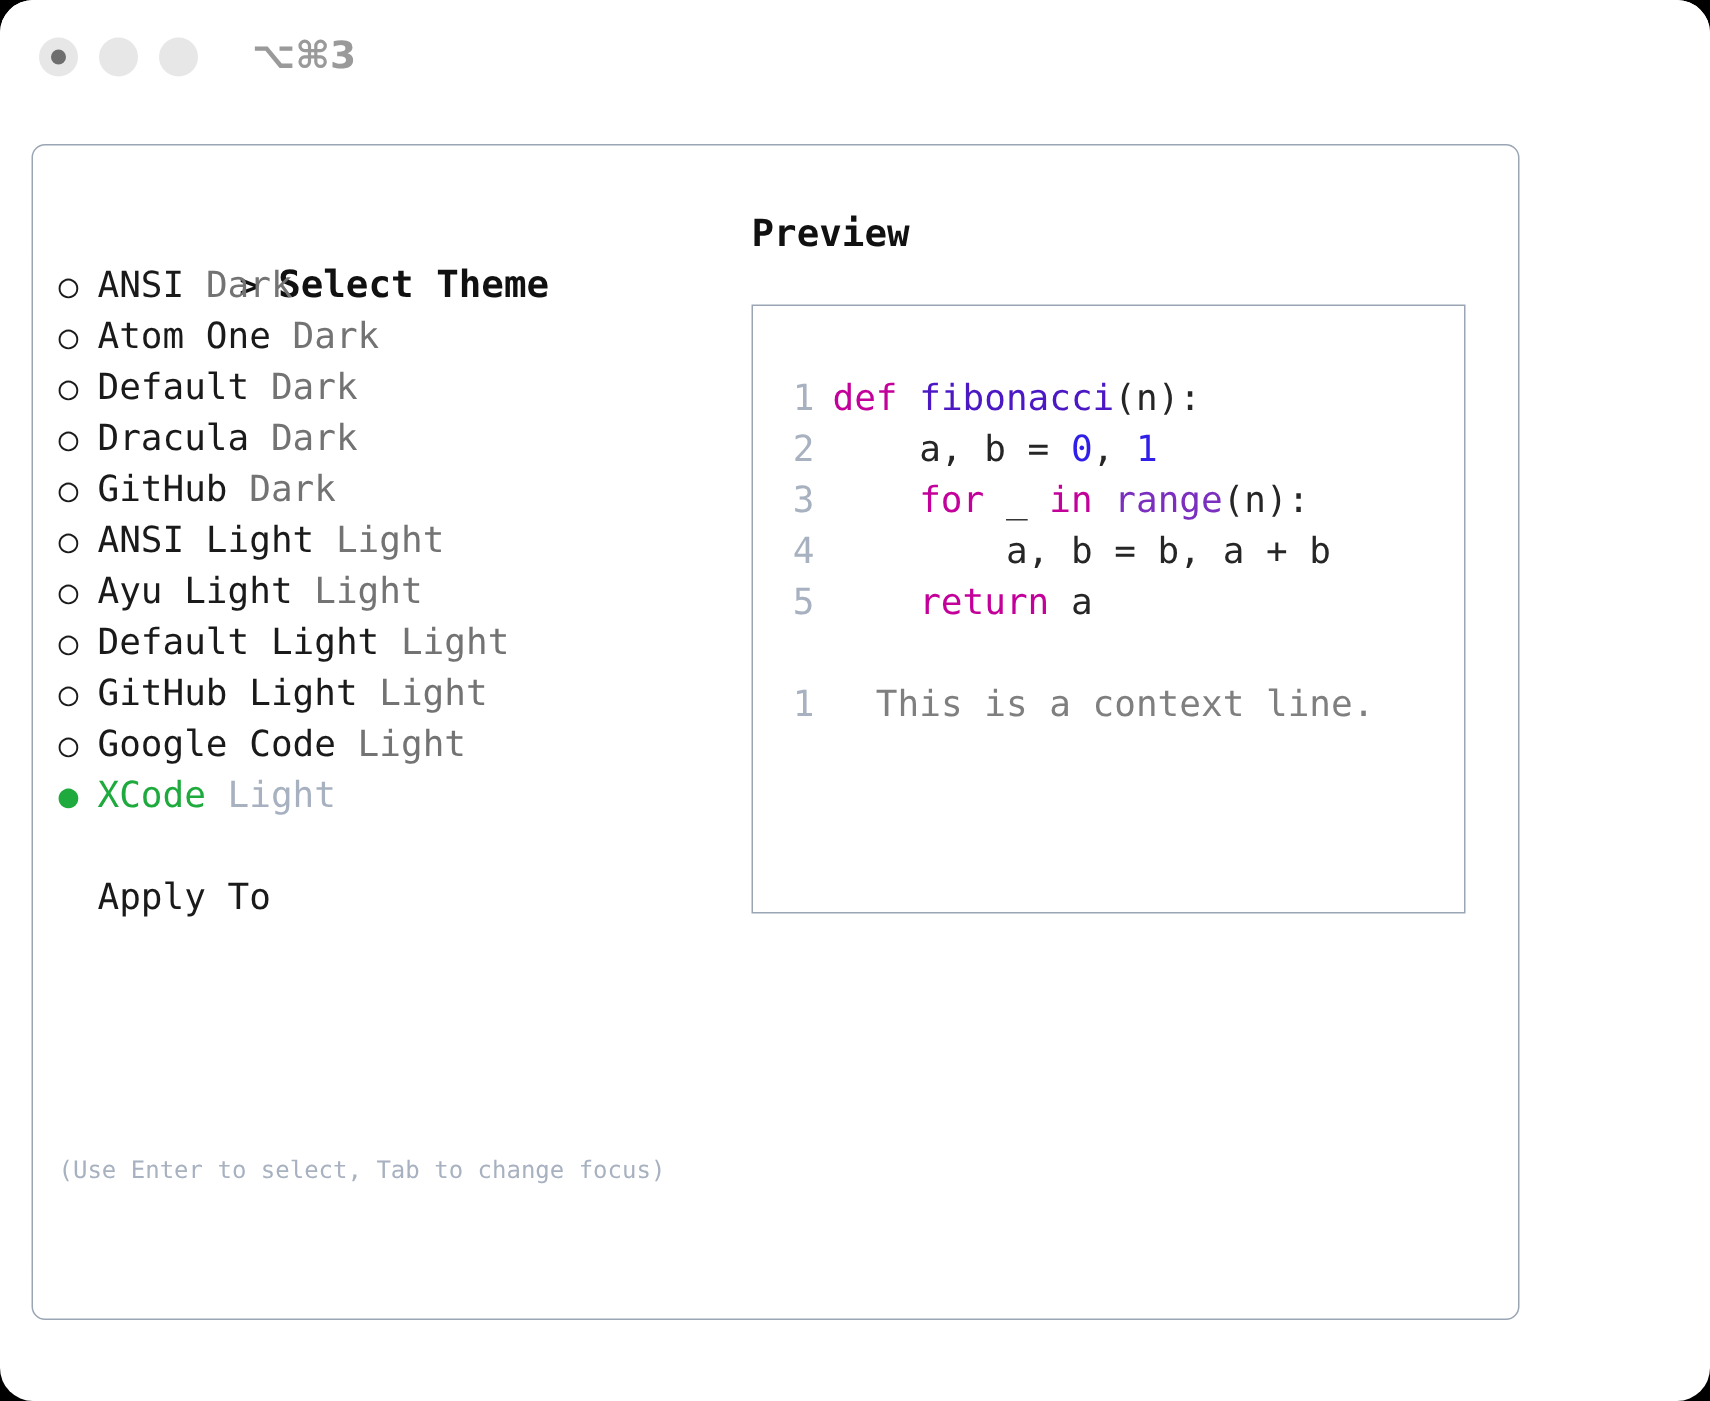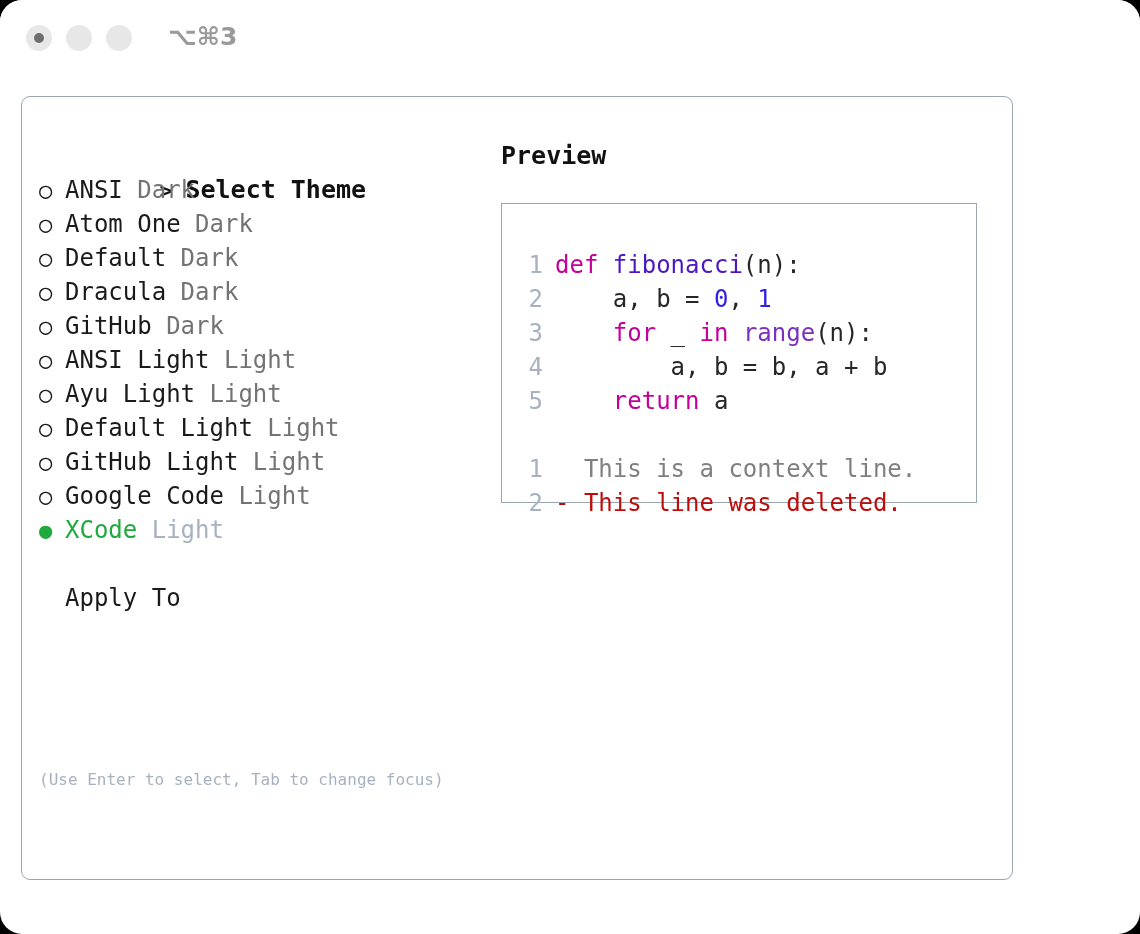--- a/index.html
+++ b/index.html
@@ -147,21 +147,21 @@
     font-weight: bold;
     color: #111111;
     line-height: 34px;
     white-space: pre;
   }
   #preview-box {
     position: absolute;
     left: 0px;
     top: 64px;
     width: 476px;
-    height: 300px;
+    height: 406px;
     border: 1.5px solid #9aa6b4;
     box-sizing: border-box;
     background: #ffffff;
   }
   #code-area {
     position: absolute;
     left: 15px;
     top: 44px;
     right: 8px;
   }
@@ -240,20 +240,19 @@
           <div id="code-lines">
               <div class="code-line"><span class="lineno">1</span><span class="kw">def</span><span class="plain"> </span><span class="fn">fibonacci</span><span class="plain">(n):</span></div>
               <div class="code-line"><span class="lineno">2</span><span class="plain">    a, b = </span><span class="num">0</span><span class="plain">, </span><span class="num">1</span></div>
               <div class="code-line"><span class="lineno">3</span><span class="plain">    </span><span class="kw">for</span><span class="plain"> _ </span><span class="kw">in</span><span class="plain"> </span><span class="cls">range</span><span class="plain">(n):</span></div>
               <div class="code-line"><span class="lineno">4</span><span class="plain">        a, b = b, a + b</span></div>
               <div class="code-line"><span class="lineno">5</span><span class="plain">    </span><span class="kw">return</span><span class="plain"> a</span></div>
             </div>
           <div class="blank-line"></div>
           <div id="diff-lines">
               <div class="code-line"><span class="lineno">1</span><span class="ctx"> </span><span class="ctx"> </span><span class="ctx">This is a context line.</span></div>
-              <div class="code-line"><span class="lineno">2</span><span class="del">-</span><span class="del"> </span><span class="del">This line was deleted.</span></div>
             </div>
         </div>
       </div>
     </div>
 
   </div>
 </div>
 
 </body></html>

